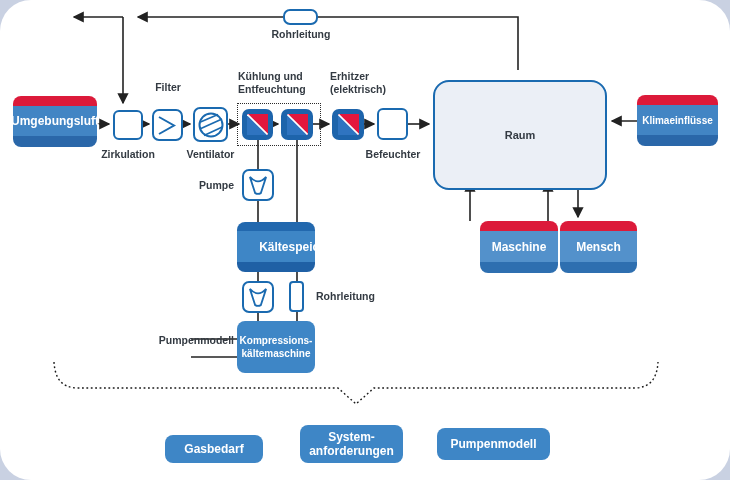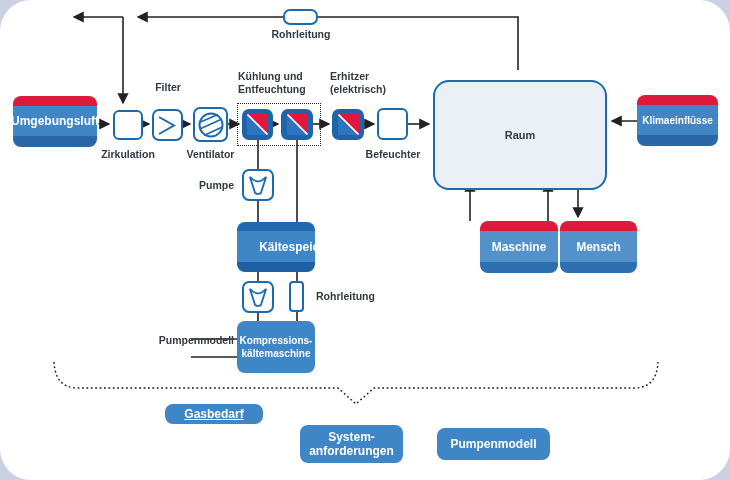--- a/index.html
+++ b/index.html
@@ -214,21 +214,21 @@
   <div class="lbl" style="left:316px;top:290px;width:80px;">Rohrleitung</div>
 
 
   <div class="flatblue boxtext" style="left:237px;top:321px;width:78px;height:52px;font-size:10px;">
     <span>
       <span class="t2">Kompressions-</span>
       <span class="t2">kältemaschine</span>
     </span>
   </div>
 
-  <div class="btn" style="left:165px;top:404px;width:98px;height:20px;text-decoration:underline;">
+  <div class="btn" style="left:165px;top:435px;width:98px;height:28px;">
     <span>Gasbedarf</span>
   </div>
   <div class="btn" style="left:300px;top:425px;width:103px;height:38px;">
     <span>
       <span class="t2">System-</span>
       <span class="t2">anforderungen</span>
     </span>
   </div>
   <div class="btn" style="left:437px;top:428px;width:113px;height:32px;">
     <span>Pumpenmodell</span>

